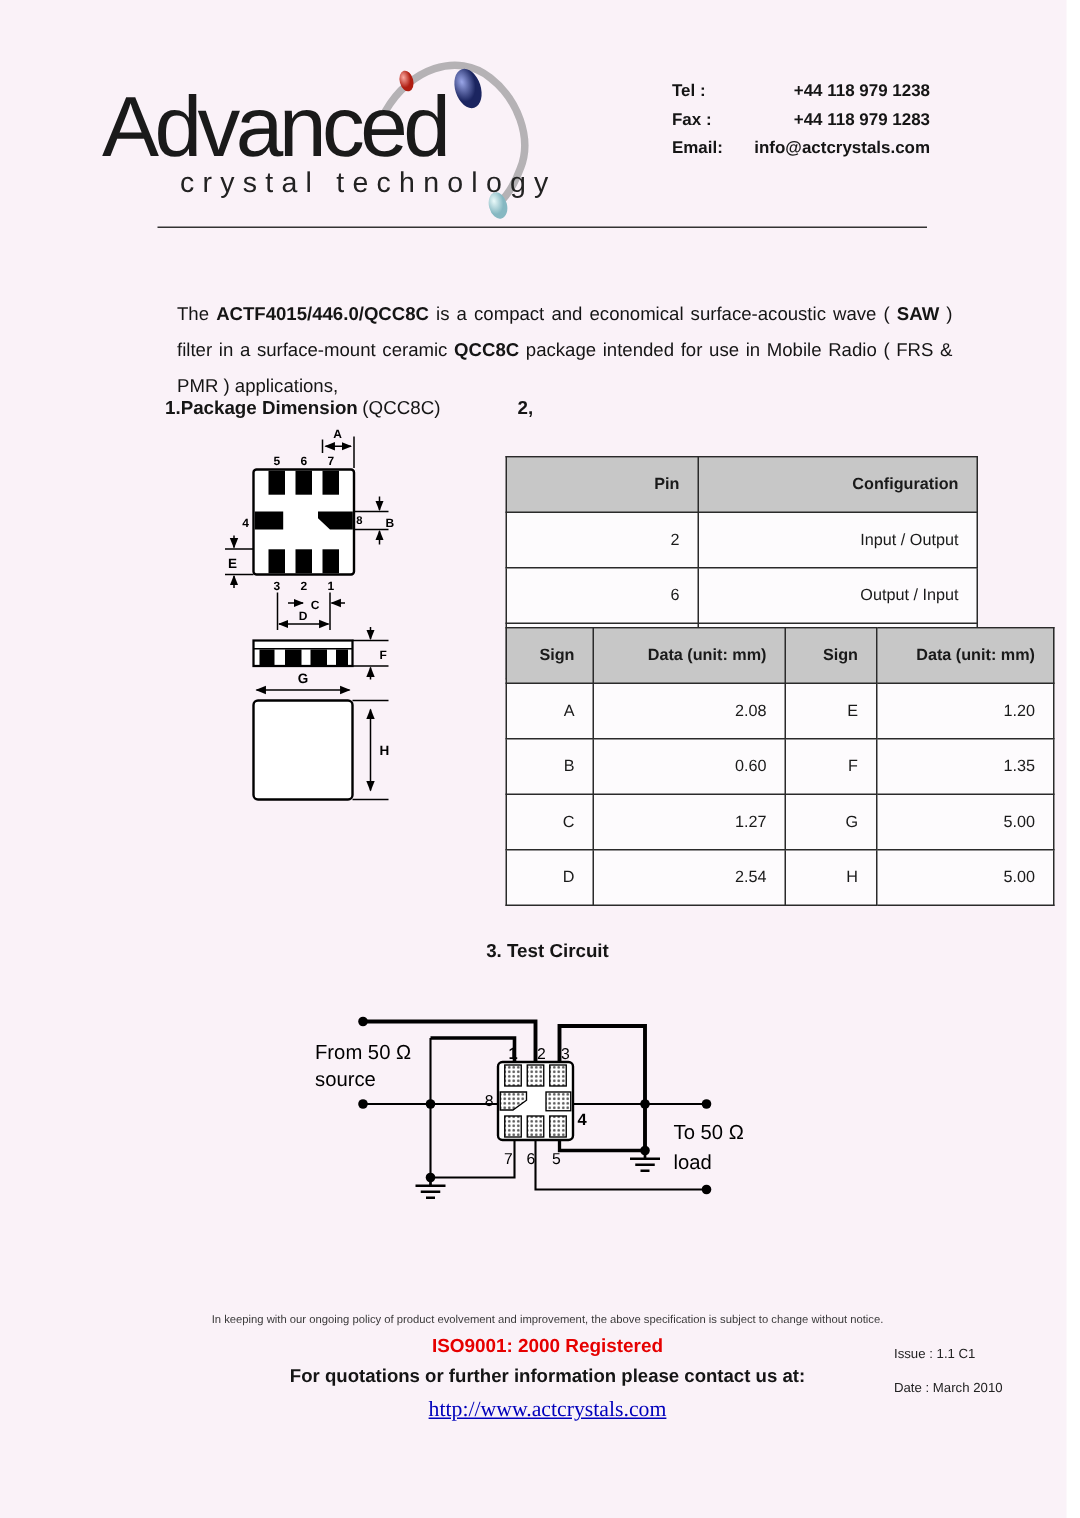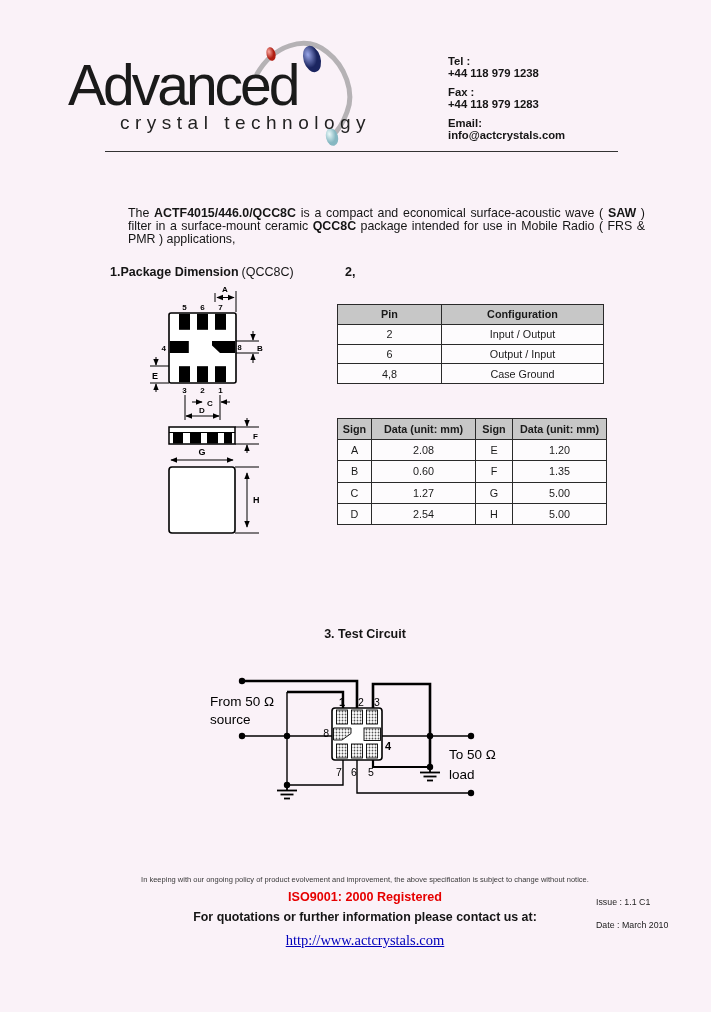--- a/index.html
+++ b/index.html
@@ -10,39 +10,39 @@
     overflow:hidden;
   }
 
   
   .logo-title { position:absolute; left:68px; top:52px; font-size:57px; letter-spacing:-3px; color:#1a1a1a; }
   .logo-sub   { position:absolute; left:120px; top:112px; font-size:19px; letter-spacing:5.5px; color:#222; }
   .logo-swoosh{ position:absolute; left:243px; top:40px; }
 
   
   .contact { position:absolute; left:448px; top:55px; width:172px; font-size:11.3px; font-weight:bold; }
-  .contact-row { display:flex; justify-content:space-between; margin-bottom:7px;flex-direction:column; }
+  .contact-row { display:flex; justify-content:space-between; margin-bottom:7px; }
 
   .rule { position:absolute; left:105px; top:151px; width:513px; border-top:1.6px solid #333; }
 
-  .intro { position:absolute; left:110px; top:189px; width:517px; margin:18px;
-           font-size:12.4px; line-height:13px; text-align:justify; }
+  .intro { position:absolute; left:110px; top:189px; width:517px; margin:8px;
+           font-size:12.4px; line-height:24px; text-align:justify; }
   .b { font-weight:bold; }
 
   .sec { position:absolute; font-weight:bold; font-size:12.5px; }
   .sec1 { left:110px; top:265px; }
   .sec1 .suffix { font-weight:normal; margin-left:3px; }
   .sec2 { left:345px; top:265px; }
   .sec3 { left:280px; top:627px; width:170px; text-align:center; }
 
   .pkg-svg { position:absolute; left:140px; top:282px; }
   .circ-svg{ position:absolute; left:185px; top:665px; }
 
   table { border-collapse:collapse; position:absolute; background:#fdfbfd; table-layout:fixed; }
-  th,td { border:1.5px solid #2a2a2a; text-align:center; font-size:10.8px; padding:0; color:#1a1a1a; }
+  th,td { border:1.5px solid #2a2a2a; text-align:right; font-size:10.8px; padding:12px; color:#1a1a1a; }
   th { background:#c7c7c7; font-weight:bold; }
   .pin-table { left:337px; top:304px; }
   .pin-table tr { height:19.8px; }
   .pin-table .c1 { width:103px; } .pin-table .c2 { width:161px; }
   .sign-table { left:337px; top:418px; }
   .sign-table tr { height:21.2px; }
   .sign-table .s1 { width:33px; } .sign-table .s2 { width:103px; }
   .sign-table .s3 { width:36px; } .sign-table .s4 { width:93px; }
 
   .footer { position:absolute; left:55px; top:875px; width:620px; text-align:center; }

